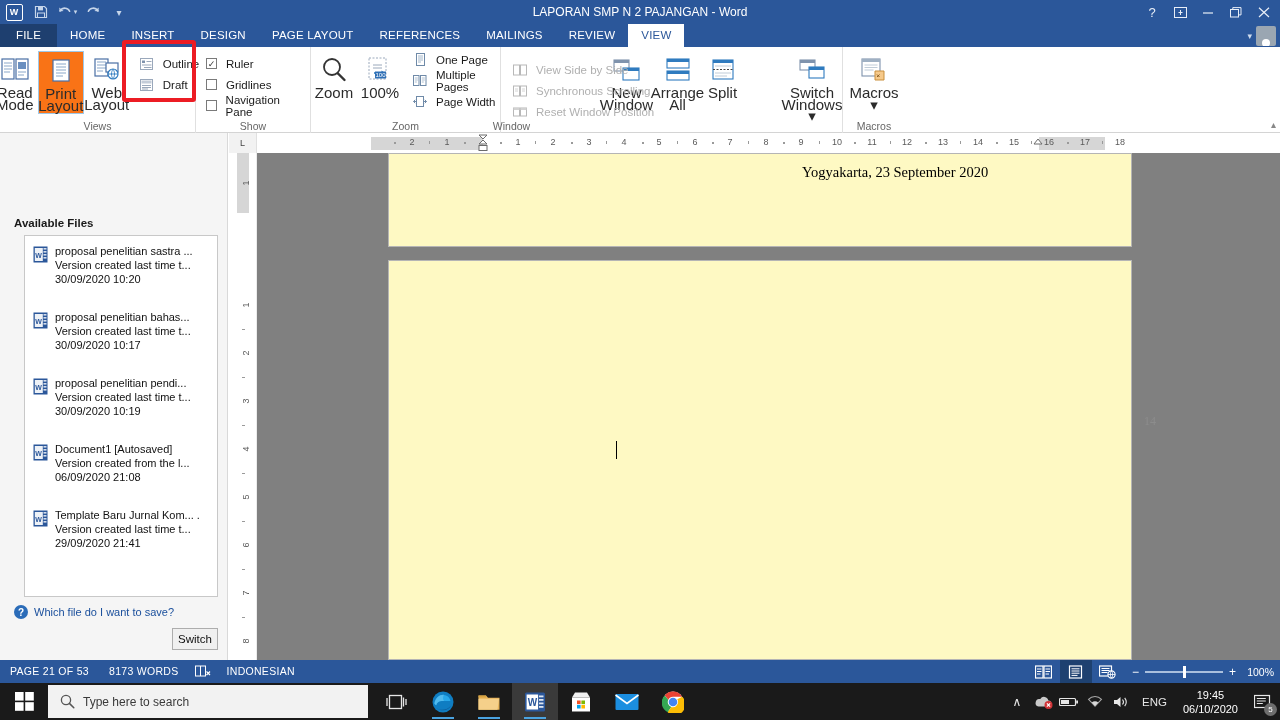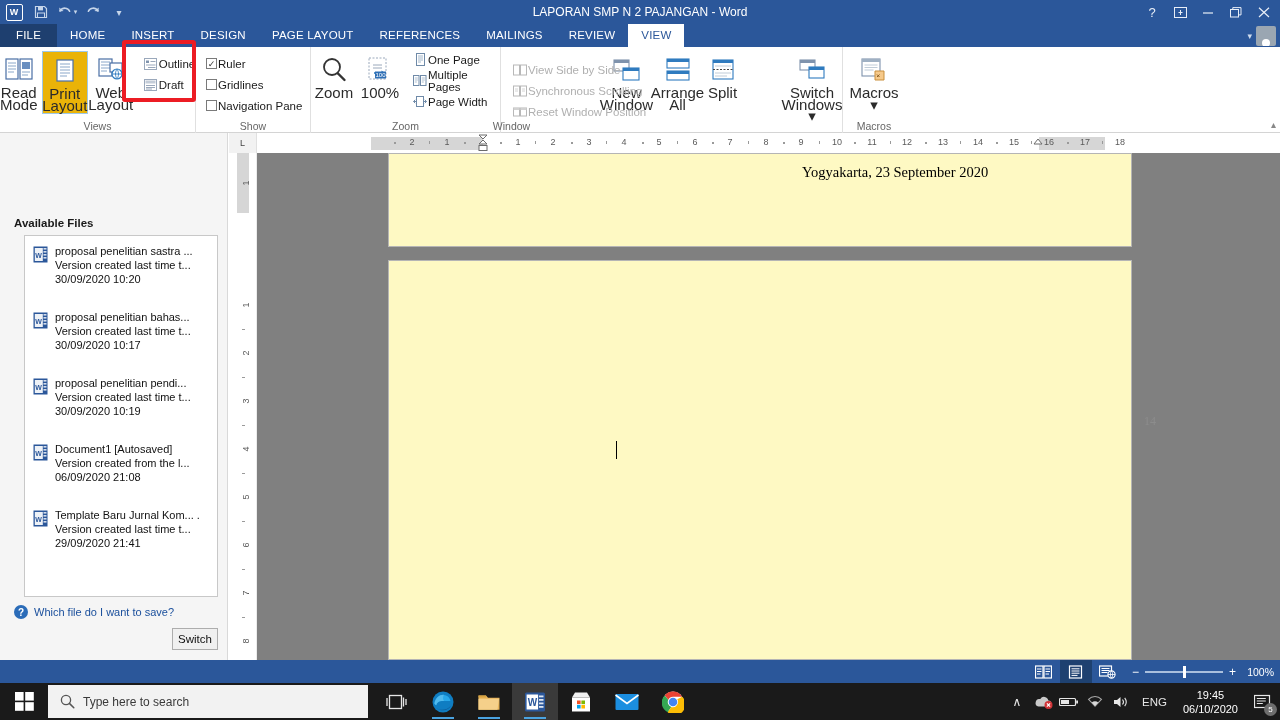--- a/index.html
+++ b/index.html
@@ -76,28 +76,28 @@
   }
   .rgroup .glabel {
     position: absolute; bottom: 1px; left: 0; width: 100%;
     text-align: center; font-size: 10.5px; color: #666;
   }
   .bigbtns { display: flex; align-items: flex-start; padding-top: 4px; }
   .bigbtn {
     width: 46px; display: flex; flex-direction: column; align-items: center;
     padding: 2px 0; cursor: default;
   }
-  .bigbtn.sel { background: #eab308; border: 1px solid #9ec8e8; }
+  .bigbtn.sel { background: #f97316; border: 1px solid #9ec8e8; }
   .bigbtn .ic { height: 34px; display: flex; align-items: center; justify-content: center; }
   .bigbtn .lb {
     font-size: 15px; color: #2b2b2b; line-height: 11.5px; text-align: center;
   }
   .smallitems { display: flex; flex-direction: column; justify-content: flex-start; padding-top: 6px; }
   .sitem {
-    display: flex; align-items: center; gap: 1px; height: 21px; padding: 0 4px;
+    display: flex; align-items: center; gap: 9px; height: 21px; padding: 0 4px;
     font-size: 11.5px; color: #1a1a1a;
   }
   .sitem.dim { color: #b0b0b0; }
   .cbox {
     width: 11px; height: 11px; border: 1px solid #7a7a7a; background: #fff;
     display: flex; align-items: center; justify-content: center;
     font-size: 9px; color: #333;
   }
   .miniicon { width: 14px; height: 13px; display: flex; align-items: center; justify-content: center; }
 
@@ -792,20 +792,32 @@
     <div class="page pg1">
       <div class="doc-date">Yogyakarta,   23 September 2020</div>
     </div>
     <div class="page pg2">
       <div class="doc-pagenum">14</div>
       <div class="caret"></div>
     </div>
   </div>
 
   <div class="statusbar">
+    <div class="sb-left">
+      <span class="sb-item">PAGE 21 OF 53</span>
+      <span class="sb-item">8173 WORDS</span>
+      <span class="sb-item" style="padding:0 6px;">
+        <svg width="16" height="13" viewBox="0 0 16 13">
+            <rect x="0.5" y="1" width="10" height="10" fill="none" stroke="#fff" stroke-width="1"></rect>
+            <path d="M5.5 1v10" stroke="#fff" stroke-width="1"></path>
+            <path d="M11.5 6.5 L15 10 M15 6.5 L11.5 10" stroke="#fff" stroke-width="1.2"></path>
+          </svg>
+      </span>
+      <span class="sb-item">INDONESIAN</span>
+    </div>
     <div class="sb-right">
       <span class="sb-viewbtn">
         <svg width="17" height="14" viewBox="0 0 17 14">
             <rect x="0.5" y="1" width="7.5" height="12" fill="none" stroke="#fff" stroke-width="1.2"></rect>
             <rect x="9" y="1" width="7.5" height="12" fill="none" stroke="#fff" stroke-width="1.2"></rect>
             <path d="M2 4h4.5M2 6.5h4.5M2 9h3.5M10.5 4H15M10.5 6.5H15M10.5 9h3.5" stroke="#fff" stroke-width="1"></path>
           </svg>
       </span>
       <span class="sb-viewbtn active">
         <svg width="15" height="14" viewBox="0 0 15 14">

